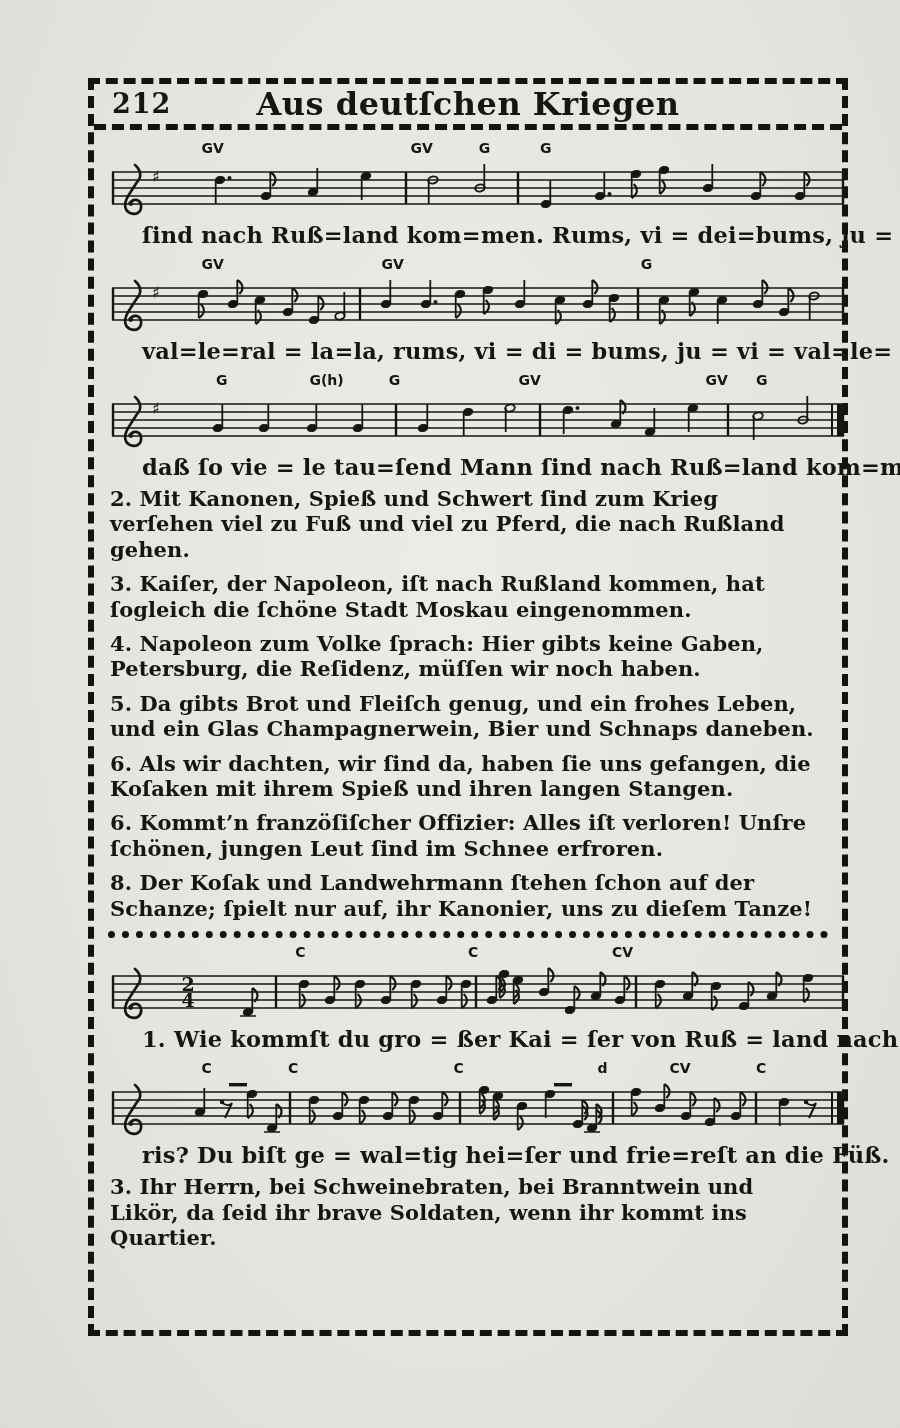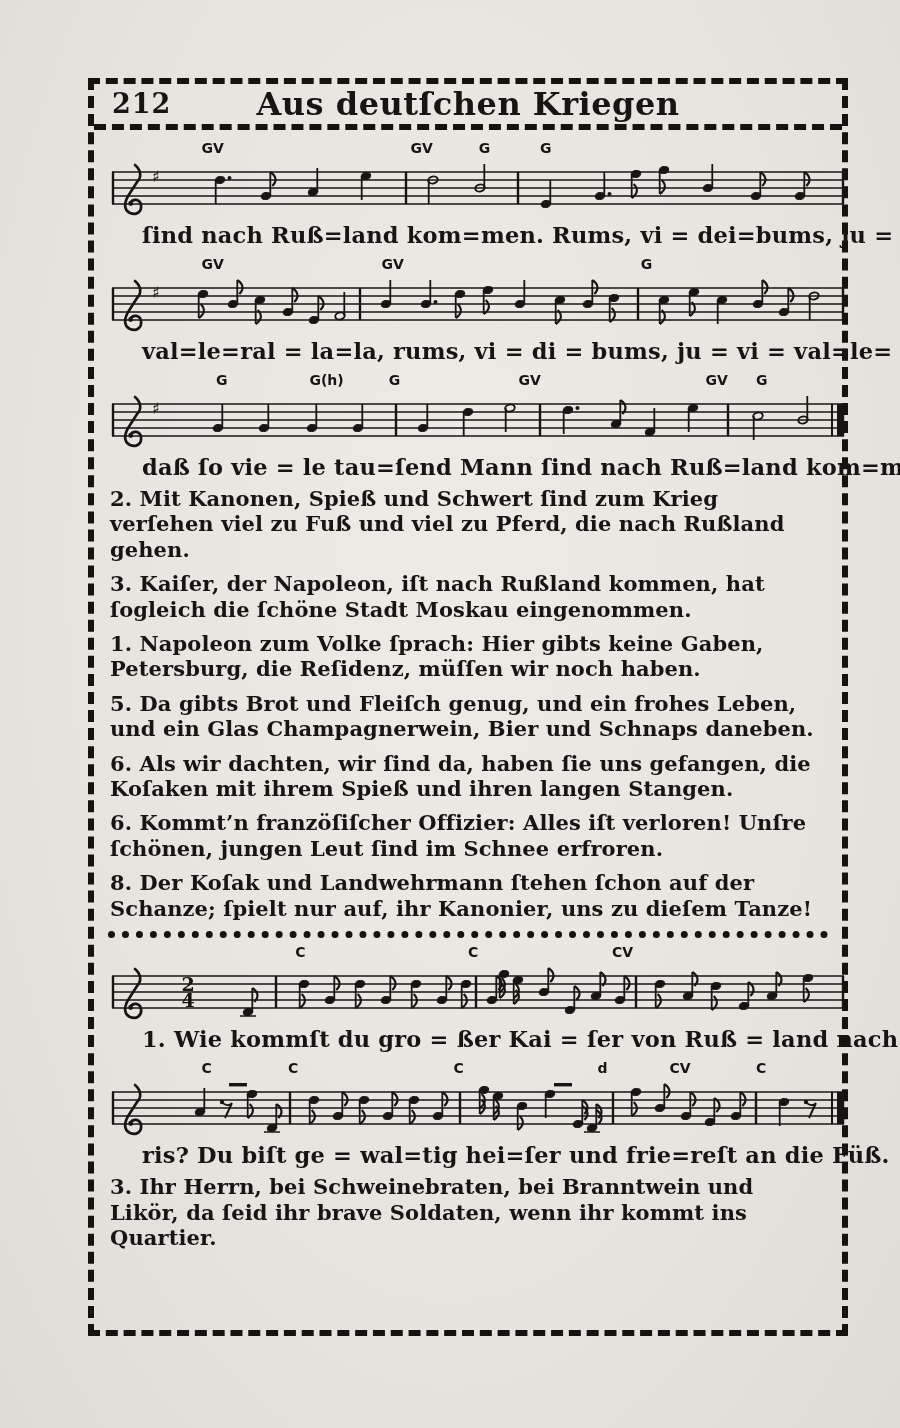--- a/index.html
+++ b/index.html
@@ -279,21 +279,21 @@
             <line x1="645.7" y1="22" x2="645.7" y2="46" stroke="#171513" stroke-width="1.8"></line>
             <ellipse cx="695" cy="26" rx="4.8" ry="3.5" transform="rotate(-14 695 26)" fill="none" stroke="#171513" stroke-width="1.9"></ellipse>
             <line x1="699.3" y1="26" x2="699.3" y2="2" stroke="#171513" stroke-width="1.8"></line>
           </svg>
         <div class="lyric">daß ſo vie = le tau=ſend Mann ſind nach Ruß=land kom=men.</div>
       </div>
 
       <div class="verses">
         <p class="verse">2. Mit Kanonen, Spieß und Schwert ſind zum Krieg verſehen viel zu Fuß und viel zu Pferd, die nach Rußland gehen.</p>
         <p class="verse">3. Kaiſer, der Napoleon, iſt nach Rußland kommen, hat ſogleich die ſchöne Stadt Moskau eingenommen.</p>
-        <p class="verse">1. Napoleon zum Volke ſprach: Hier gibts keine Gaben, Petersburg, die Reſidenz, müſſen wir noch haben.</p>
+        <p class="verse">4. Napoleon zum Volke ſprach: Hier gibts keine Gaben, Petersburg, die Reſidenz, müſſen wir noch haben.</p>
         <p class="verse">5. Da gibts Brot und Fleiſch genug, und ein frohes Leben, und ein Glas Champagnerwein, Bier und Schnaps daneben.</p>
         <p class="verse">6. Als wir dachten, wir ſind da, haben ſie uns gefangen, die Koſaken mit ihrem Spieß und ihren langen Stangen.</p>
         <p class="verse">6. Kommt’n franzöſiſcher Offizier: Alles iſt verloren!  Unſre ſchönen, jungen Leut ſind im Schnee erfroren.</p>
         <p class="verse">8. Der Koſak und Landwehrmann ſtehen ſchon auf der Schanze; ſpielt nur auf, ihr Kanonier, uns zu dieſem Tanze!</p>
       </div>
 
       <div class="song-divider"></div>
 
 
       <div class="stave">

